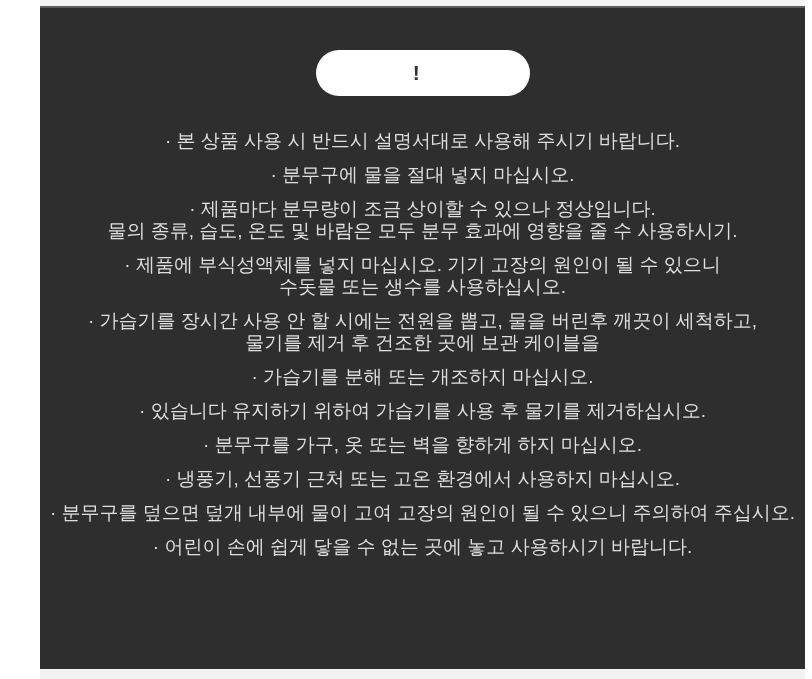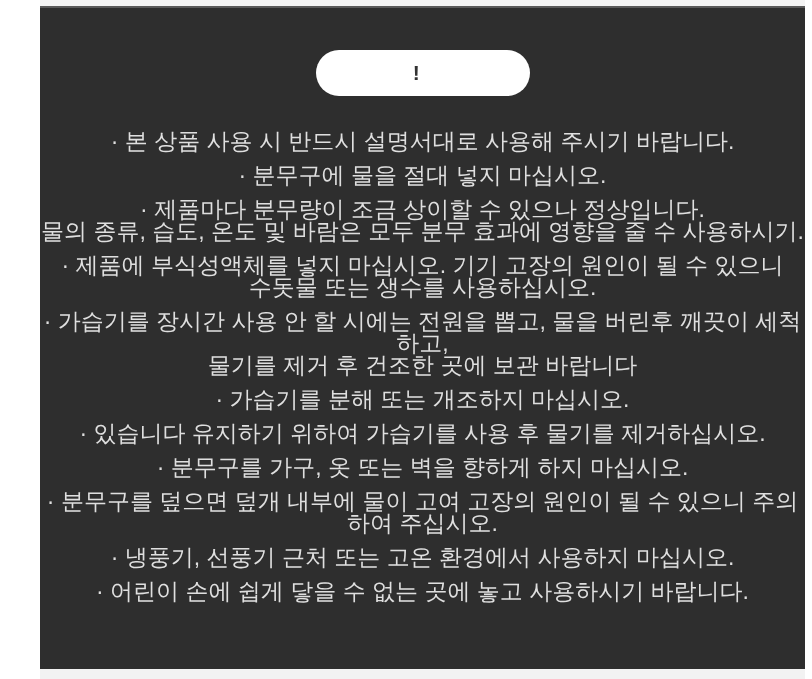--- a/index.html
+++ b/index.html
@@ -47,21 +47,21 @@
     font-weight: 700;
     letter-spacing: 0.5px;
   }
   .badge .excl {
     margin-right: 12px;
     font-weight: 800;
   }
   .notice {
     margin-top: 34px;
     color: #dfdfdf;
-    font-size: 23px;
+    font-size: 19px;
     font-weight: 400;
   }
   .notice p {
     margin: 0 0 12px 0;
     padding: 0;
   }
   .notice .line {
     display: block;
     line-height: 22px;
   }
@@ -88,36 +88,36 @@
       <p>
         <span class="line">· 제품마다 분무량이 조금 상이할 수 있으나 정상입니다.</span>
         <span class="line">물의 종류, 습도, 온도 및 바람은 모두 분무 효과에 영향을 줄 수 사용하시기.</span>
       </p>
       <p>
         <span class="line">· 제품에 부식성액체를 넣지 마십시오. 기기 고장의 원인이 될 수 있으니</span>
         <span class="line">수돗물 또는 생수를 사용하십시오.</span>
       </p>
       <p>
         <span class="line">· 가습기를 장시간 사용 안 할 시에는 전원을 뽑고, 물을 버린후 깨끗이 세척하고,</span>
-        <span class="line">물기를 제거 후 건조한 곳에 보관 바랍니다</span>
+        <span class="line">물기를 제거 후 건조한 곳에 보관 케이블을</span>
       </p>
       <p>
         <span class="line">· 가습기를 분해 또는 개조하지 마십시오.</span>
       </p>
       <p>
         <span class="line">· 있습니다 유지하기 위하여 가습기를 사용 후 물기를 제거하십시오.</span>
       </p>
       <p>
         <span class="line">· 분무구를 가구, 옷 또는 벽을 향하게 하지 마십시오.</span>
       </p>
       <p>
-        <span class="line">· 분무구를 덮으면 덮개 내부에 물이 고여 고장의 원인이 될 수 있으니 주의하여 주십시오.</span>
+        <span class="line">· 냉풍기, 선풍기 근처 또는 고온 환경에서 사용하지 마십시오.</span>
       </p>
       <p>
-        <span class="line">· 냉풍기, 선풍기 근처 또는 고온 환경에서 사용하지 마십시오.</span>
+        <span class="line">· 분무구를 덮으면 덮개 내부에 물이 고여 고장의 원인이 될 수 있으니 주의하여 주십시오.</span>
       </p>
       <p>
         <span class="line">· 어린이 손에 쉽게 닿을 수 없는 곳에 놓고 사용하시기 바랍니다.</span>
       </p>
     </div>
   </div>
 
   <div class="strip-bottom"></div>
 </div>
 

